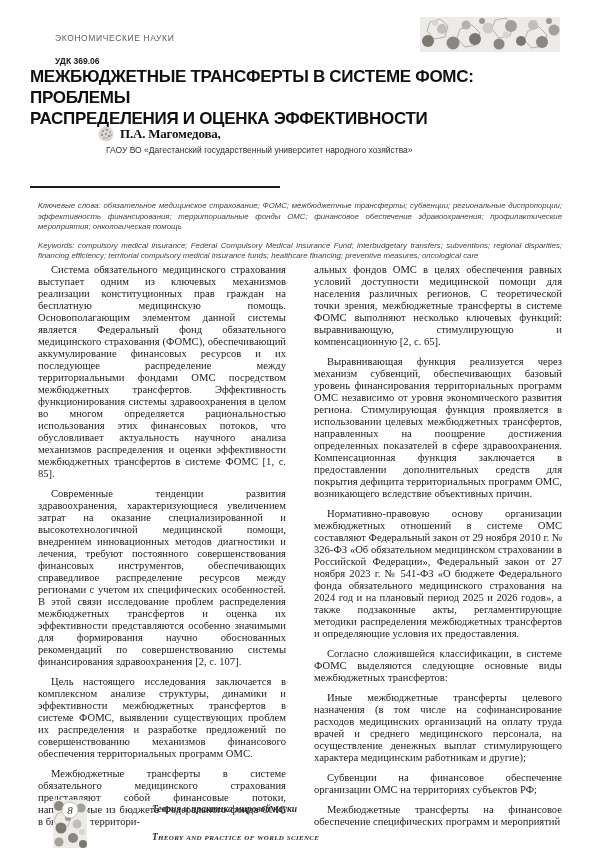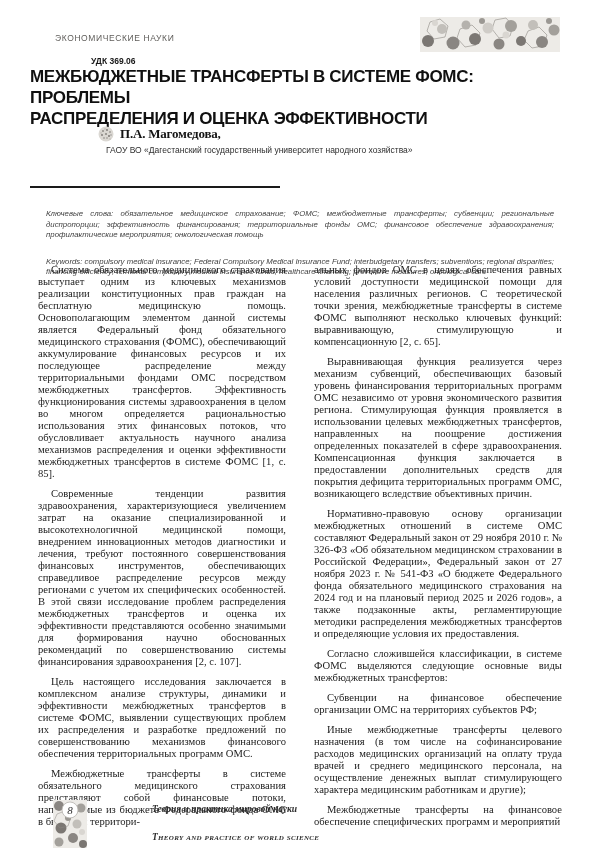--- a/index.html
+++ b/index.html
@@ -13,21 +13,21 @@
   }
   .section-header{
     position:absolute;left:55px;top:33px;
     font-family:"Liberation Sans", sans-serif;
     font-size:8.5px;letter-spacing:0.6px;color:#5f5d5a;
   }
   .top-deco{position:absolute;left:420px;top:17px;width:140px;height:35px;}
   .udc{
     position:absolute;left:55px;top:56px;
     font-family:"Liberation Sans", sans-serif;
-    font-size:8.5px;font-weight:bold;color:#161616;margin-left:36px;
+    font-size:8.5px;font-weight:bold;color:#161616;
   }
   .title-wrap{
     position:absolute;left:30px;top:66px;width:540px;
     text-align:left;
     font-family:"Liberation Sans", sans-serif;
     font-weight:bold;font-size:17px;line-height:21px;
     letter-spacing:-0.3px;color:#101010;
   }
   .author-row{
     position:absolute;left:98px;top:126px;
@@ -45,21 +45,21 @@
   }
   .divider{
     position:absolute;left:30px;top:186px;width:250px;height:2px;background:#1a1a1a;
   }
   .keywords{
     position:absolute;left:30px;top:193px;width:540px;
     font-family:"Liberation Sans", sans-serif;
     font-style:italic;font-size:7.8px;line-height:10.6px;color:#3f3f3f;
     text-align:justify;
   }
-  .keywords p{margin:16px;}
+  .keywords p{margin:8px;}
   .columns{
     position:absolute;left:30px;top:256px;width:540px;
     display:flex;gap:12px;
   }
   .col{width:264px;}
   .para{
     margin:8px;
     font-size:10.6px;line-height:12px;
     text-align:justify;
     text-indent:13px;
@@ -153,22 +153,22 @@
         <p class="para">Система обязательного медицинского страхования выступает одним из ключевых механизмов реализации конституционных прав граждан на бесплатную медицинскую помощь. Основополагающим элементом данной системы является Федеральный фонд обязательного медицинского страхования (ФОМС), обеспечивающий аккумулирование финансовых ресурсов и их последующее распределение между территориальными фондами ОМС посредством межбюджетных трансфертов. Эффективность функционирования системы здравоохранения в целом во многом определяется рациональностью использования этих финансовых потоков, что обусловливает актуальность научного анализа механизмов распределения и оценки эффективности межбюджетных трансфертов в системе ФОМС [1, с. 85].</p>
         <p class="para">Современные тенденции развития здравоохранения, характеризующиеся увеличением затрат на оказание специализированной и высокотехнологичной медицинской помощи, внедрением инновационных методов диагностики и лечения, требуют постоянного совершенствования финансовых инструментов, обеспечивающих справедливое распределение ресурсов между регионами с учетом их специфических особенностей. В этой связи исследование проблем распределения межбюджетных трансфертов и оценка их эффективности представляются особенно значимыми для формирования научно обоснованных рекомендаций по совершенствованию системы финансирования здравоохранения [2, с. 107].</p>
         <p class="para">Цель настоящего исследования заключается в комплексном анализе структуры, динамики и эффективности межбюджетных трансфертов в системе ФОМС, выявлении существующих проблем их распределения и разработке предложений по совершенствованию механизмов финансового обеспечения территориальных программ ОМС.</p>
         <p class="para">Межбюджетные трансферты в системе обязательного медицинского страхования представляют собой финансовые потоки, направляемые из бюджета Федерального фонда ОМС в бюджеты территори-</p>
       </div>
     <div class="col" id="col-right">
         <p class="para no-indent">альных фондов ОМС в целях обеспечения равных условий доступности медицинской помощи для населения различных регионов. С теоретической точки зрения, межбюджетные трансферты в системе ФОМС выполняют несколько ключевых функций: выравнивающую, стимулирующую и компенсационную [2, с. 65].</p>
         <p class="para">Выравнивающая функция реализуется через механизм субвенций, обеспечивающих базовый уровень финансирования территориальных программ ОМС независимо от уровня экономического развития региона. Стимулирующая функция проявляется в использовании целевых межбюджетных трансфертов, направленных на поощрение достижения определенных показателей в сфере здравоохранения. Компенсационная функция заключается в предоставлении дополнительных средств для покрытия дефицита территориальных программ ОМС, возникающего вследствие объективных причин.</p>
         <p class="para">Нормативно-правовую основу организации межбюджетных отношений в системе ОМС составляют Федеральный закон от 29 ноября 2010 г. № 326-ФЗ «Об обязательном медицинском страховании в Российской Федерации», Федеральный закон от 27 ноября 2023 г. № 541-ФЗ «О бюджете Федерального фонда обязательного медицинского страхования на 2024 год и на плановый период 2025 и 2026 годов», а также подзаконные акты, регламентирующие методики распределения межбюджетных трансфертов и определяющие условия их предоставления.</p>
         <p class="para">Согласно сложившейся классификации, в системе ФОМС выделяются следующие основные виды межбюджетных трансфертов:</p>
+        <p class="para">Иные межбюджетные трансферты целевого назначения (в том числе на софинансирование расходов медицинских организаций на оплату труда врачей и среднего медицинского персонала, на осуществление денежных выплат стимулирующего характера медицинским работникам и другие);</p>
         <p class="para">Субвенции на финансовое обеспечение организации ОМС на территориях субъектов РФ;</p>
-        <p class="para">Иные межбюджетные трансферты целевого назначения (в том числе на софинансирование расходов медицинских организаций на оплату труда врачей и среднего медицинского персонала, на осуществление денежных выплат стимулирующего характера медицинским работникам и другие);</p>
         <p class="para">Межбюджетные трансферты на финансовое обеспечение специфических программ и мероприятий</p>
       </div>
   </div>
 
   <svg class="footer-strip" viewBox="0 0 34 48" xmlns="http://www.w3.org/2000/svg">
     <rect x="0" y="0" width="34" height="48" fill="#edebe7"></rect>
     <circle cx="6" cy="6" r="5" fill="#8a8682"></circle>
     <circle cx="28" cy="8" r="4.5" fill="#a3a09b"></circle>
     <circle cx="8" cy="28" r="5.5" fill="#7b7773"></circle>
     <circle cx="24" cy="24" r="4.5" fill="#c2bfba"></circle>

